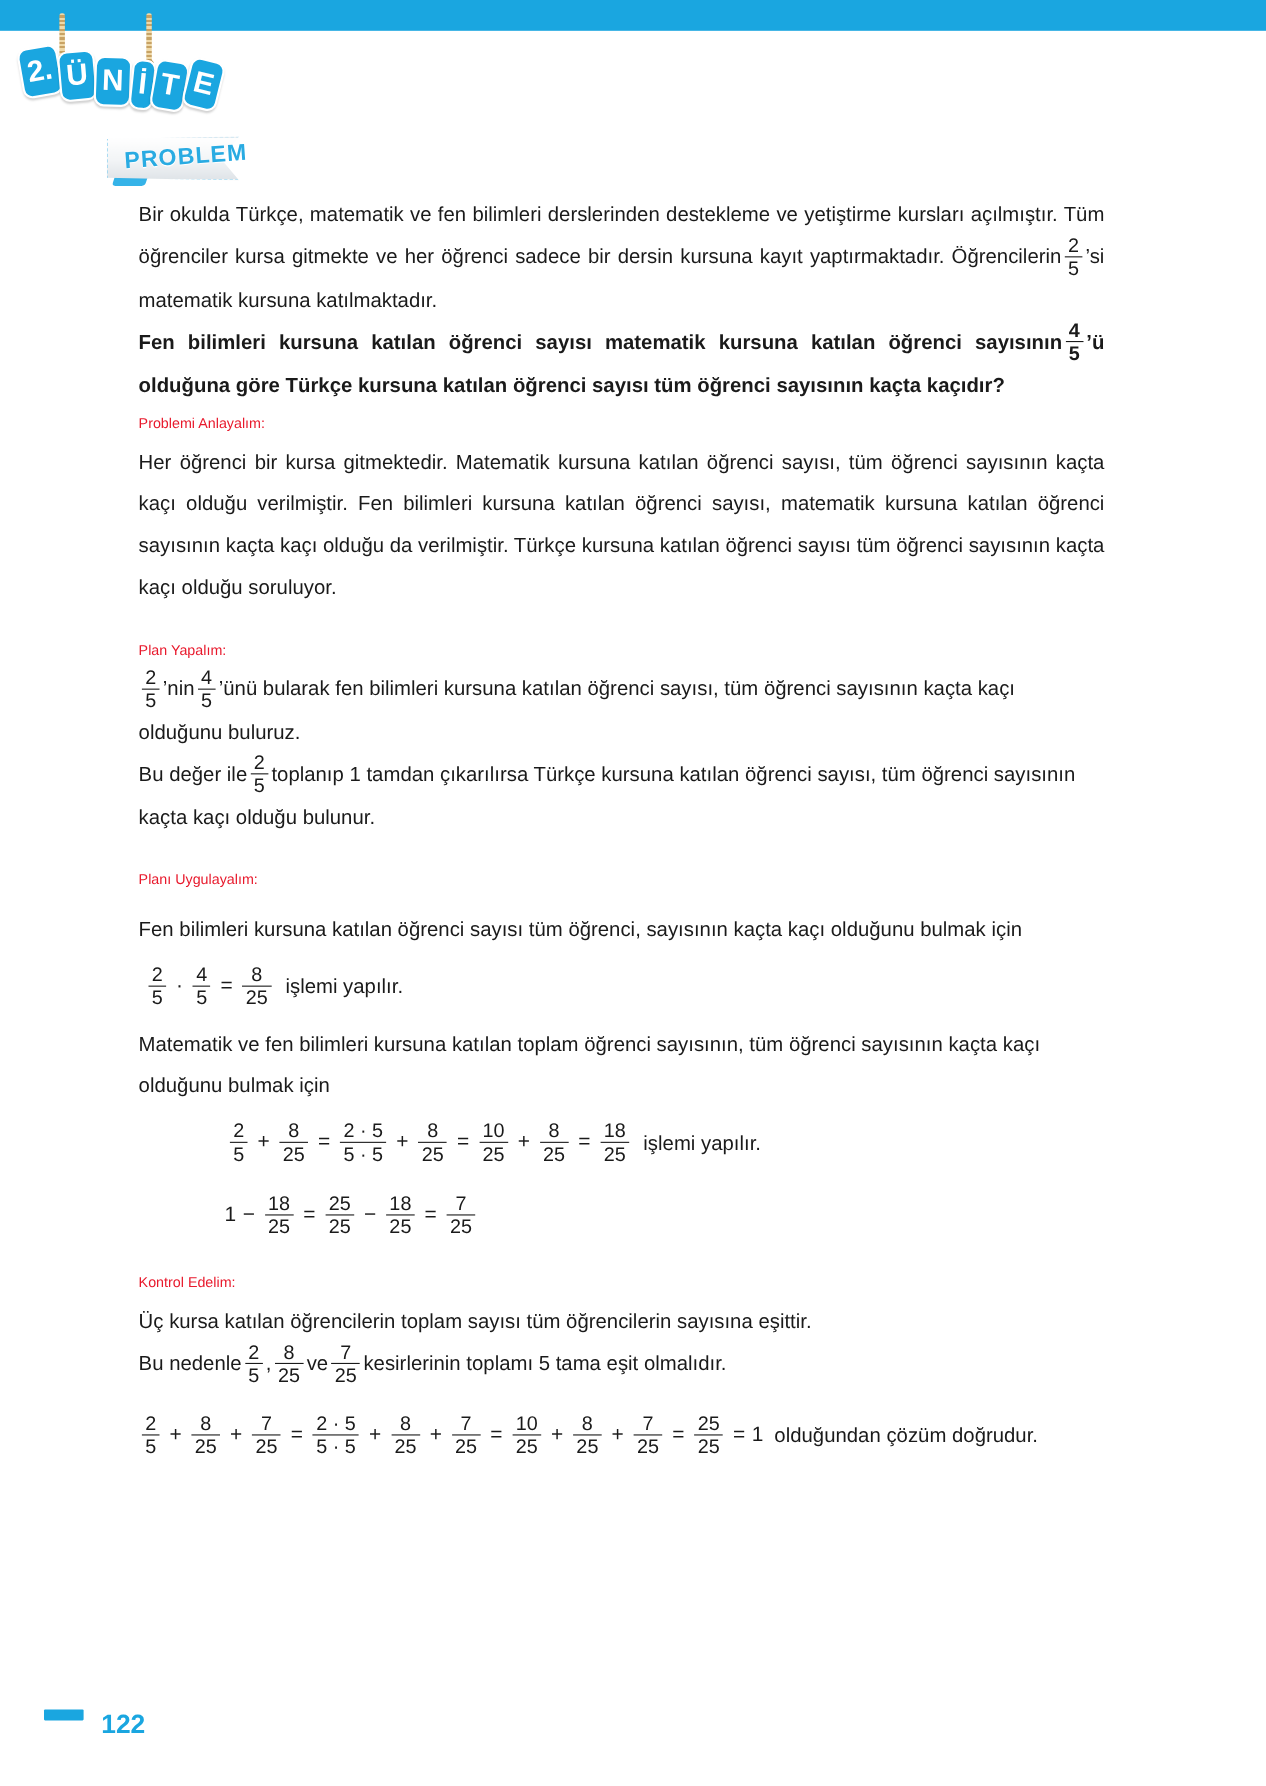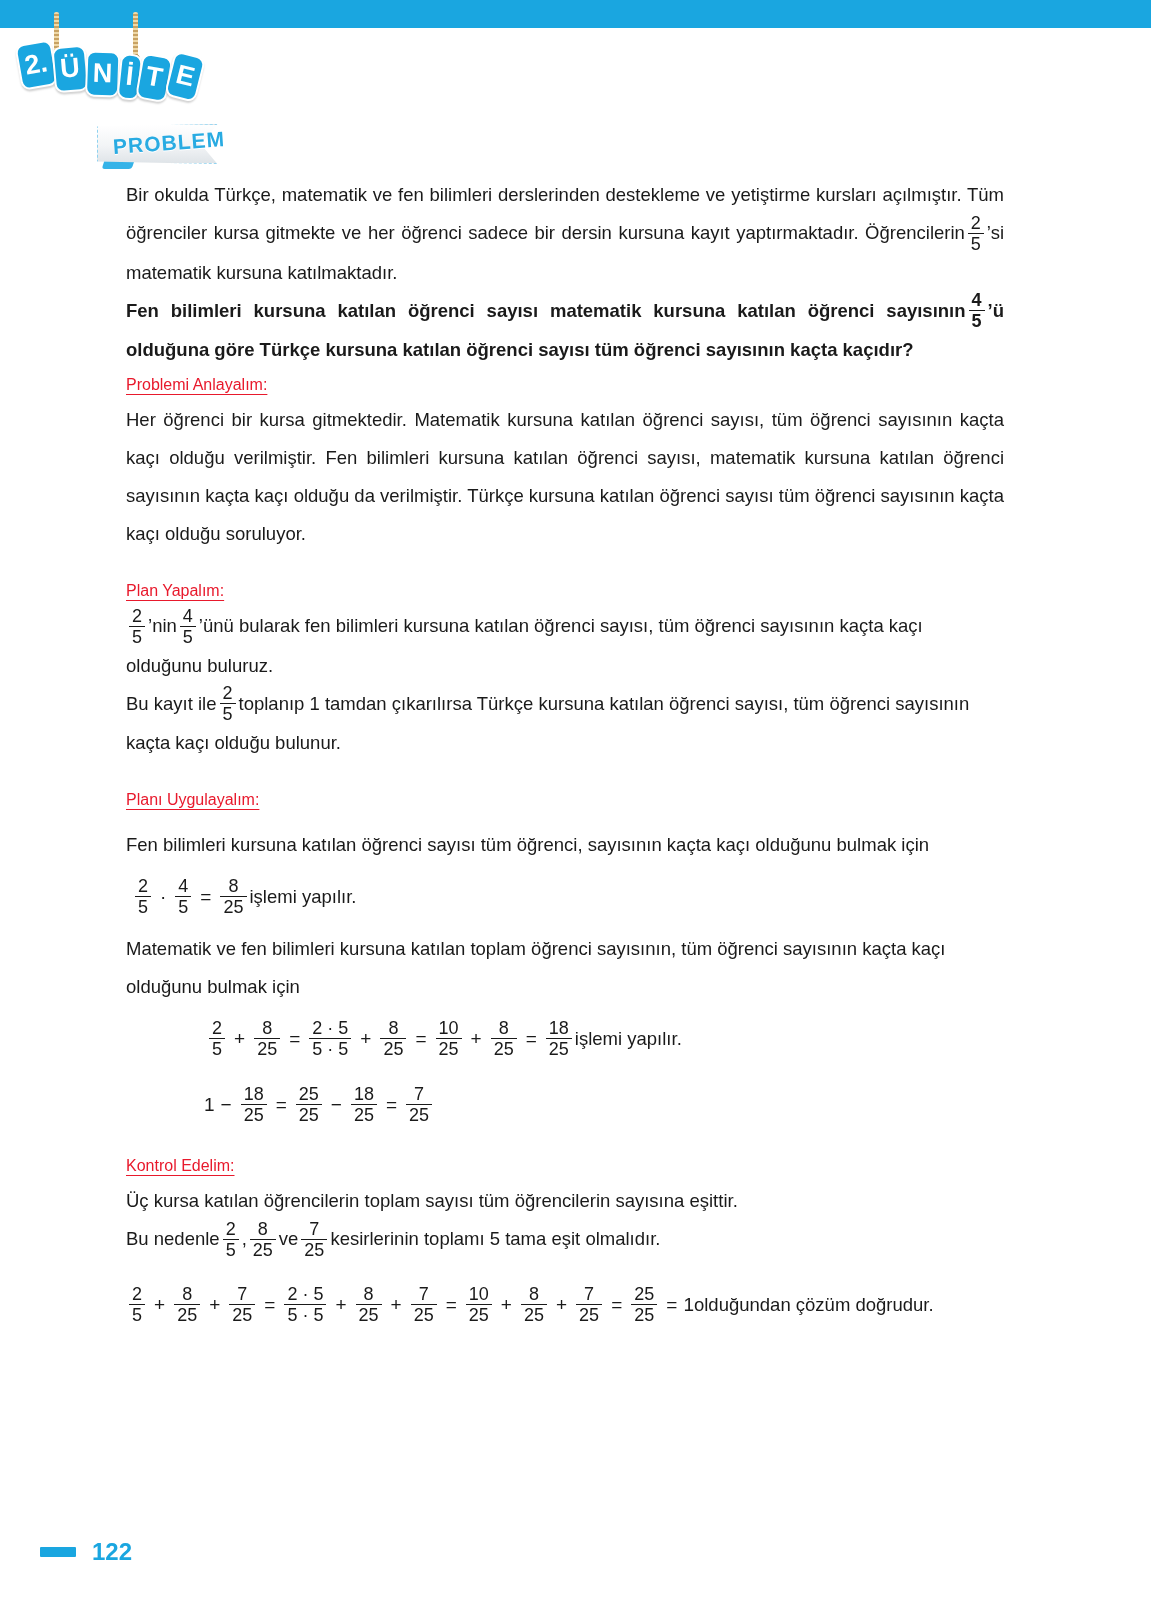--- a/index.html
+++ b/index.html
@@ -138,24 +138,23 @@
     text-justify: inter-word;
   }
   p.para.nj { text-align: left; }
   p.bold { font-weight: bold; }
 
   .gap-s { height: 10px; }
   .gap-m { height: 22px; }
 
   h3.section-head {
     margin: 0;
-    font-size: 16px;
+    font-size: 13px;
     font-weight: normal;
     color: #e8192c;
-    text-decoration: underline;
     text-underline-offset: 4px;
     line-height: 32px;
   }
 
   
   .frac {
     display: inline-flex;
     flex-direction: column;
     align-items: center;
     vertical-align: middle;
@@ -176,32 +175,31 @@
   .frac.bold-f .num, .frac.bold-f .den { font-weight: bold; }
 
   .eq {
     font-size: 19px;
     line-height: 46px;
     display: flex;
     align-items: center;
     flex-wrap: wrap;
   }
   .eq .op { margin: 0 6px; }
-  .eq .tail { margin-left: 0; font-size: 18.5px; }
+  .eq .tail { margin-left: 10px; font-size: 18.5px; }
   .eq.indent-1 { padding-left: 6px; }
   .eq.indent-2 { padding-left: 80px; }
   .eq.indent-3 { padding-left: 78px; }
 
   
   .footer {
     position: absolute;
     left: 40px;
-    bottom: 58px;
+    bottom: 42px;
     display: flex;
-    align-items: center;
   }
   .footer-bar {
     width: 36px;
     height: 10px;
     background: #1aa6e0;
     border-radius: 1px;
     margin-right: 16px;
   }
   .page-num {
     font-size: 24px;
@@ -260,21 +258,21 @@
   <p class="para nj">
     <span class="frac">
         <span class="num">2</span>
         <span class="den">5</span>
       </span><span>’nin</span><span class="frac">
         <span class="num">4</span>
         <span class="den">5</span>
       </span><span>’ünü bularak fen bilimleri kursuna katılan öğrenci sayısı, tüm öğrenci sayısının kaçta kaçı olduğunu buluruz.</span>
   </p>
   <p class="para nj">
-    <span>Bu kayıt ile</span><span class="frac">
+    <span>Bu değer ile</span><span class="frac">
         <span class="num">2</span>
         <span class="den">5</span>
       </span><span>toplanıp 1 tamdan çıkarılırsa Türkçe kursuna katılan öğrenci sayısı, tüm öğrenci sayısının kaçta kaçı olduğu bulunur.</span>
   </p>
 
   <div class="gap-m"></div>
 
   <h3 class="section-head">Planı Uygulayalım:</h3>
   <div class="gap-s"></div>
   <p class="para">Fen bilimleri kursuna katılan öğrenci sayısı tüm öğrenci, sayısının kaçta kaçı olduğunu bulmak için</p>

